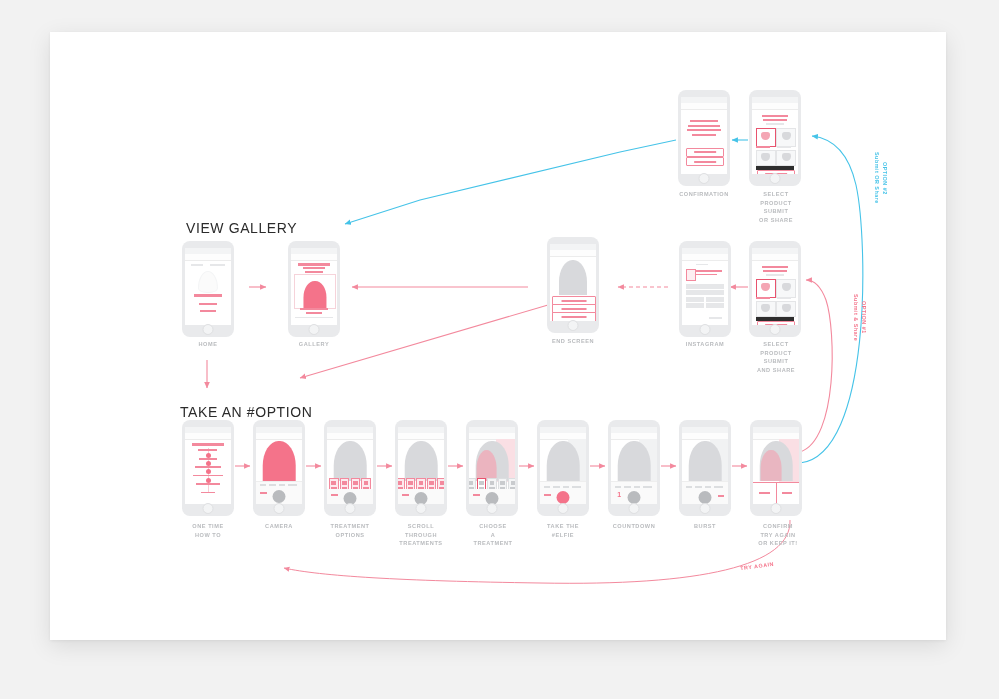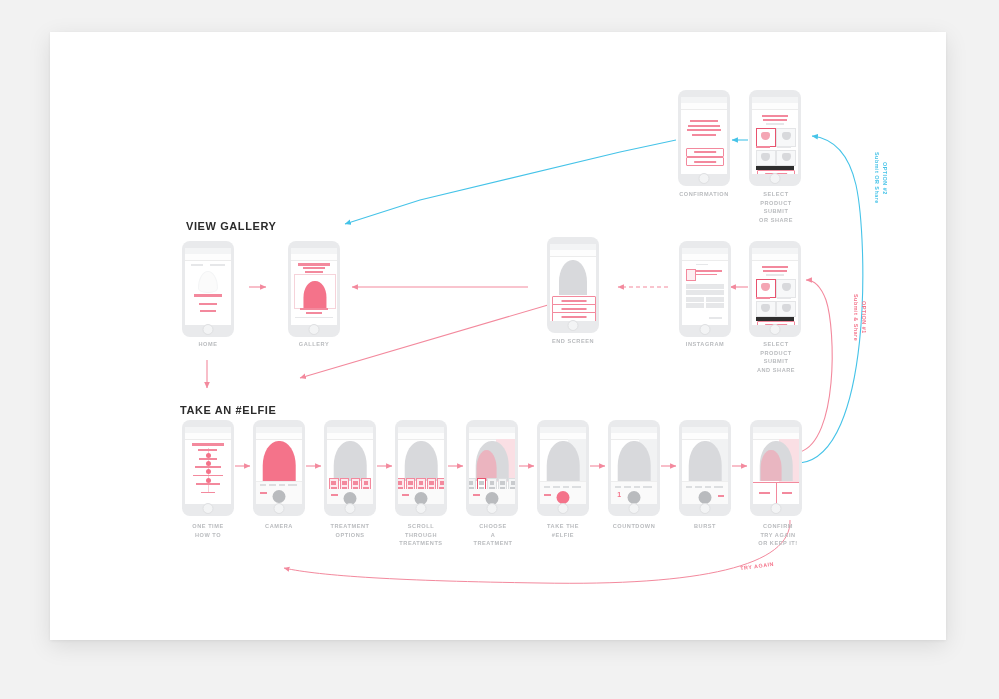--- a/index.html
+++ b/index.html
@@ -11,21 +11,21 @@
   #stage{position:relative;width:999px;height:699px;}
   #canvas{
     position:absolute;left:50px;top:32px;width:896px;height:608px;
     background:#ffffff;
     box-shadow:0 6px 22px rgba(0,0,0,0.10), 0 1px 3px rgba(0,0,0,0.06);
   }
 
   
   .section-title{
     position:absolute;
-    font-size:11px;font-weight:bold;letter-spacing:.6px;color:#2b2b2b;
+    font-size:14px;font-weight:normal;letter-spacing:.6px;color:#2b2b2b;
     white-space:nowrap;
   }
 
   
   .phone{position:absolute;}
   .phone .body{
     position:absolute;left:0;top:0;
     width:100%;height:100%;
     background:#e9eaec;border-radius:8px;
   }
@@ -119,21 +119,21 @@
     color:#f4738a;transform:rotate(-8deg);
   }
 </style>
 </head>
 <body>
 
 <div id="stage">
   <div id="canvas"></div>
 
   <div class="section-title" style="left:186px;top:220px;">VIEW GALLERY</div>
-  <div class="section-title" style="left:180px;top:404px;">TAKE AN #ELFIE</div>
+  <div class="section-title" style="left:180px;top:404px;">TAKE AN #OPTION</div>
 
   <svg class="wires">
     <defs>
       <marker id="ap" markerWidth="7" markerHeight="7" refX="5.4" refY="3" orient="auto">
         <path d="M0,0.4 L5.6,3 L0,5.6 Z" fill="#f3899d"></path>
       </marker>
       <marker id="ab" markerWidth="7" markerHeight="7" refX="5.4" refY="3" orient="auto">
         <path d="M0,0.4 L5.6,3 L0,5.6 Z" fill="#45c3e8"></path>
       </marker>
     </defs>

